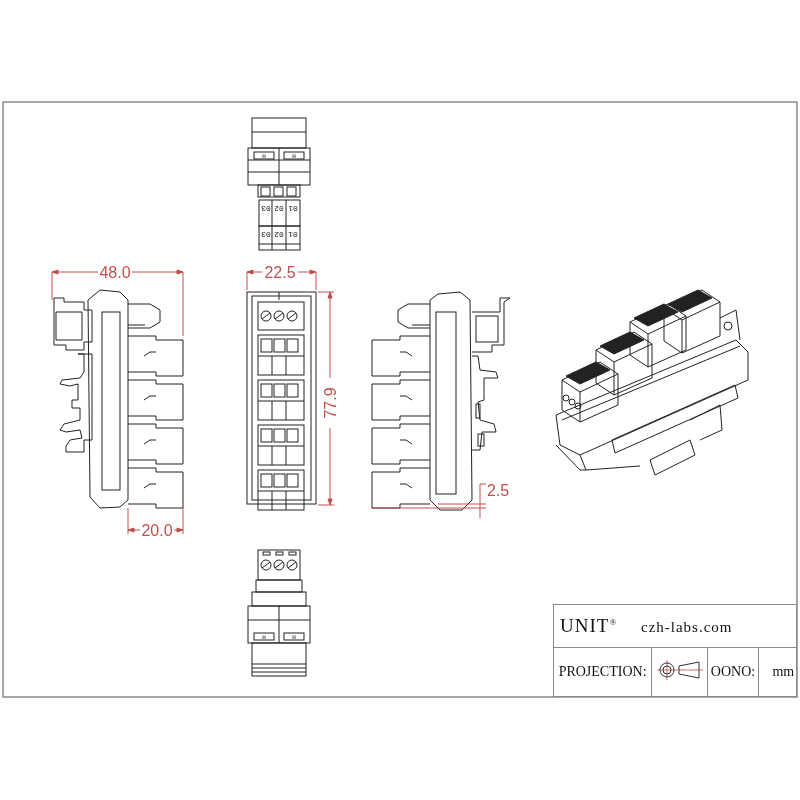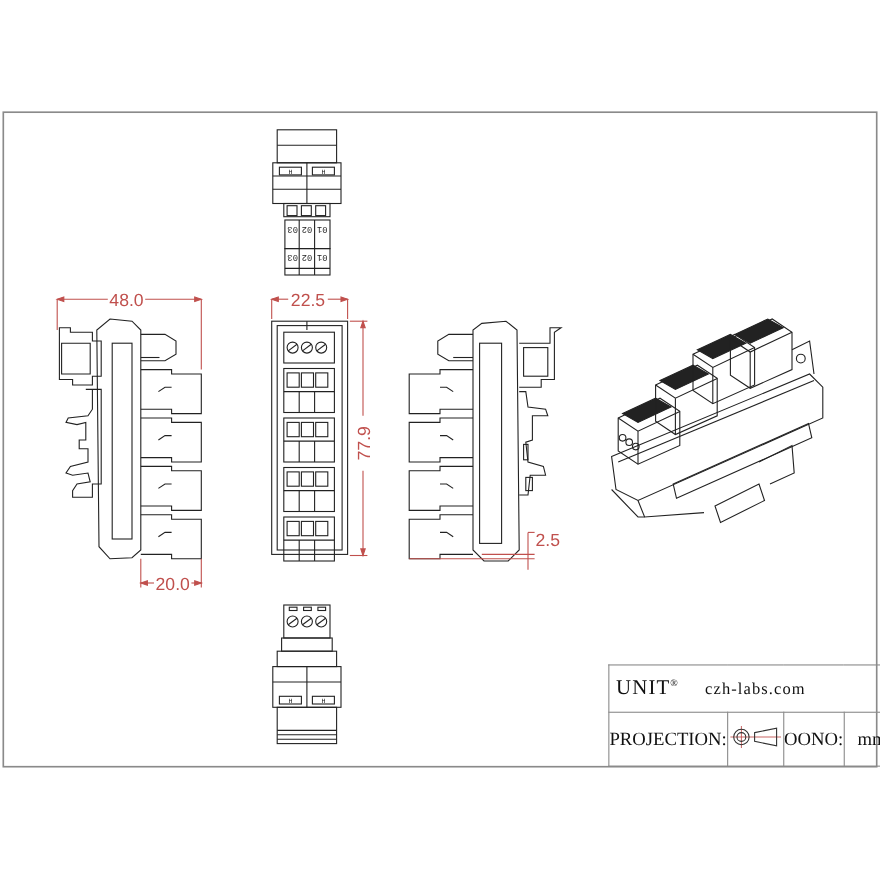--- a/index.html
+++ b/index.html
@@ -3,21 +3,21 @@
 <meta charset="utf-8">
 <style>
   html, body { margin:0; padding:0; background:#ffffff; }
   body { width:800px; height:800px; position:relative; overflow:hidden; font-family:"Liberation Sans", sans-serif; }
   #sheet { position:absolute; left:0; top:0; width:800px; height:800px; }
   .dimtxt { font-family:"Liberation Sans", sans-serif; font-size:16px; fill:#c0504d; }
   .tb { position:absolute; border-collapse:collapse; left:553px; top:604px; width:244px; height:93px; }
   .tb td { border:1px solid #8a8a8a; padding:0; font-family:"Liberation Serif", serif; color:#111; white-space:nowrap; text-align:center; }
   .tb .brand-row td { height:31px; }
   .tb .r2 td { height:24px; font-size:12px; }
-  .tb .r3 td { height:35px; font-size:17px; }
+  .tb .r3 td { height:35px; font-size:14px; }
   .brand { font-size:19px; letter-spacing:1px; text-align:left !important; padding-left:6px !important; }
   .brand sup { font-size:9px; }
   .site { font-size:15px; margin-left:18px;margin-top:27px; }
   .unit { font-family:"Liberation Sans", sans-serif; font-size:14px; text-align:left; padding-left:12px !important; }
 </style>
 </head>
 <body>
 
 <svg id="sheet" viewBox="0 0 800 800" xmlns="http://www.w3.org/2000/svg">
 

